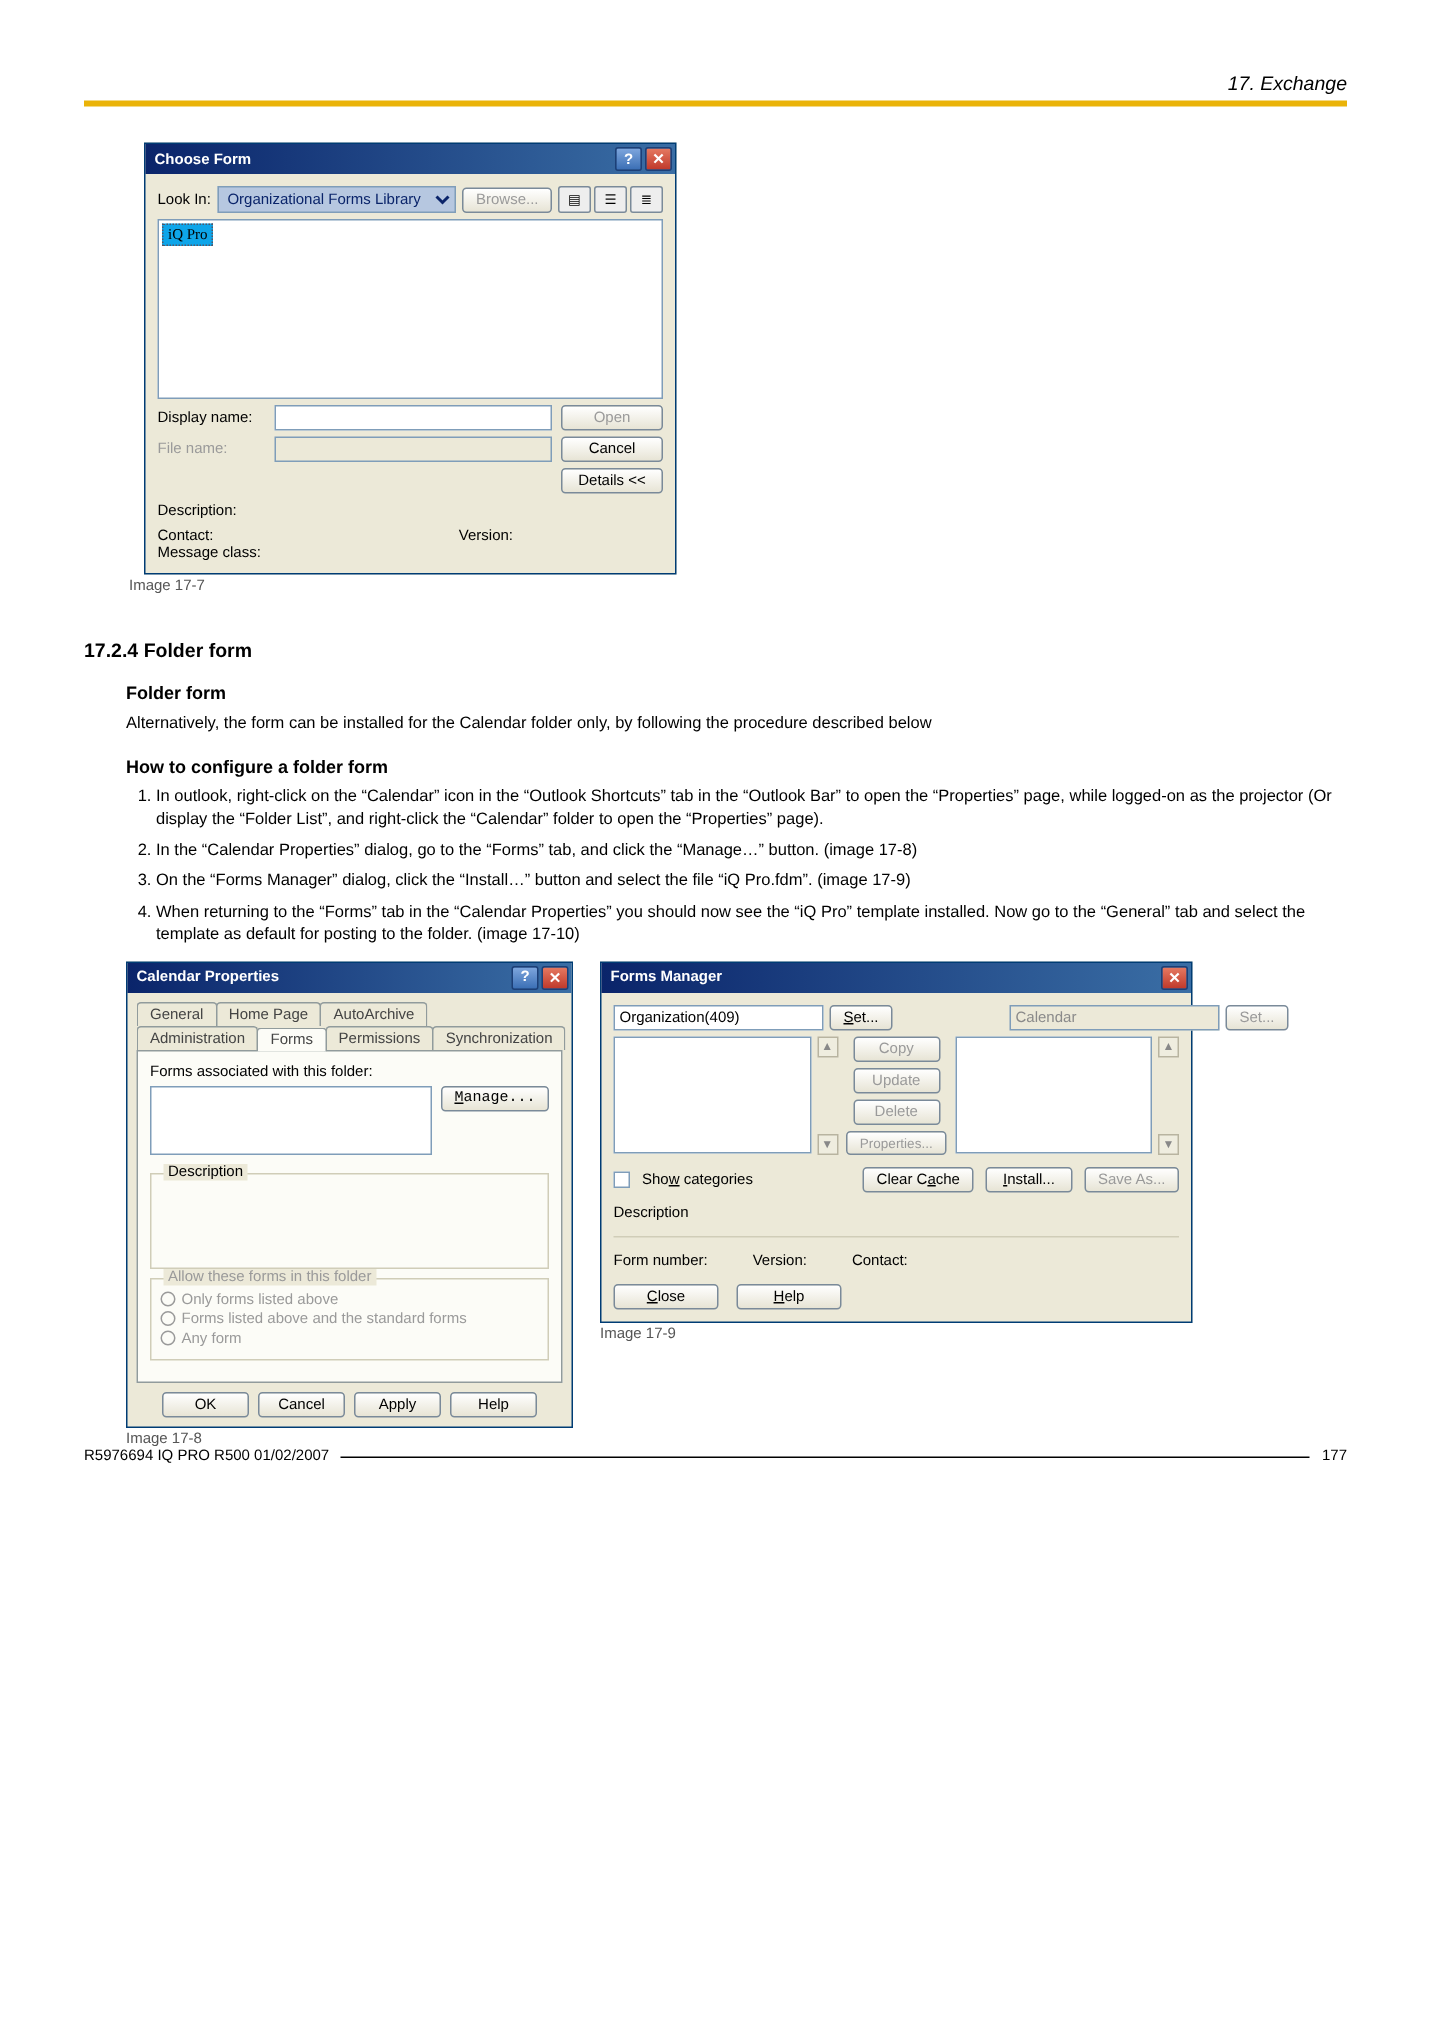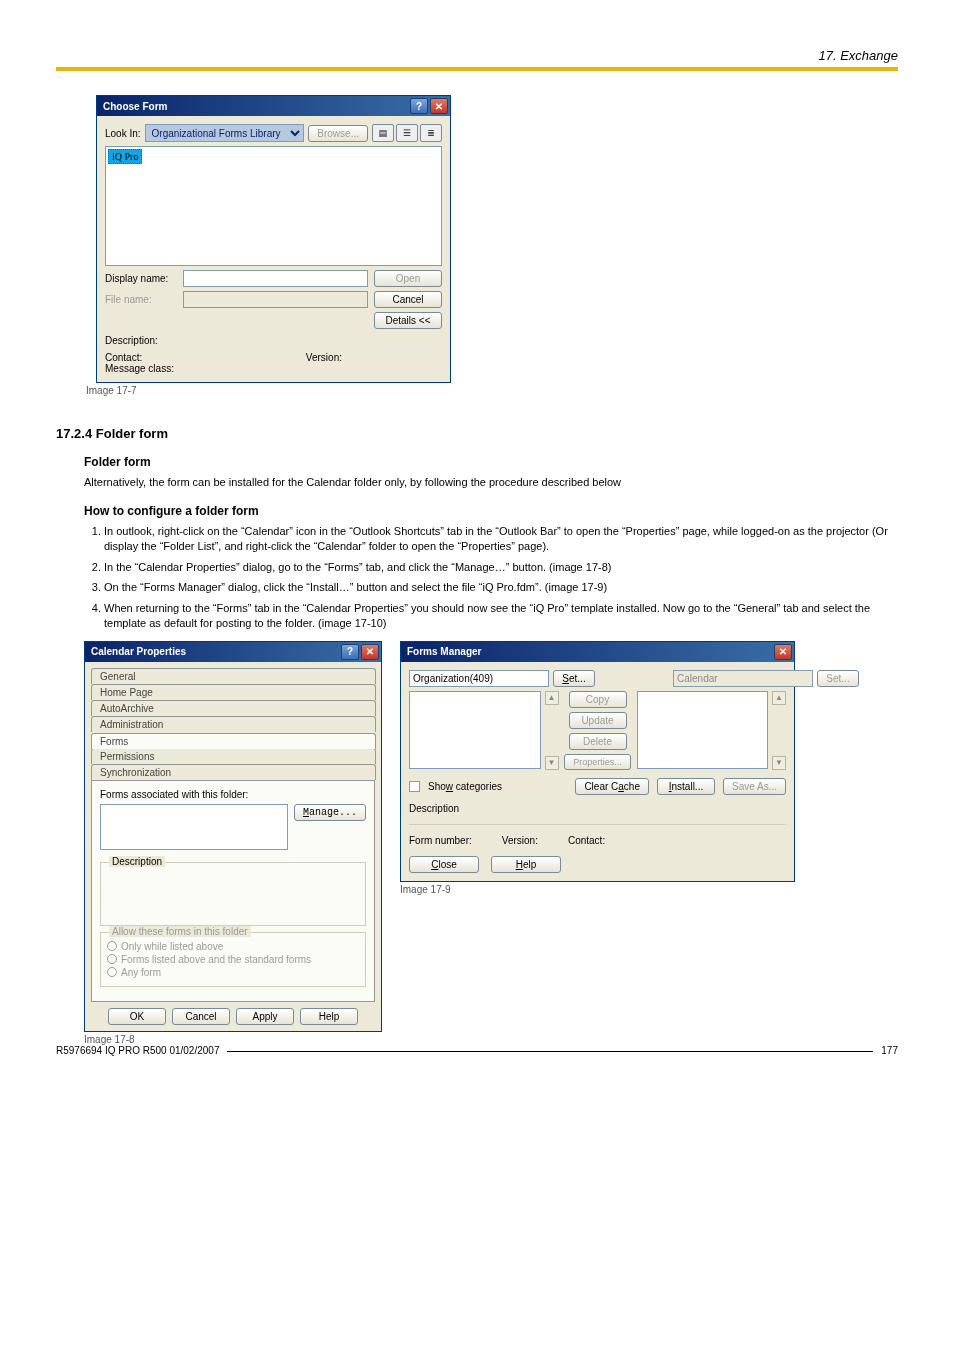--- a/index.html
+++ b/index.html
@@ -101,21 +101,21 @@
     border: 1px solid #7f9db9; background:#fff; height:120px; margin-top:4px;
   }
   .cf-listbox .selected { background:#0ea5e9; color:#000; padding:1px 3px; display:inline-block; margin:2px; border:1px dotted #556;font-family:Liberation Serif, serif; }
   .cf-gridrow { display:grid; grid-template-columns: 72px 1fr auto; align-items:center; gap:6px; margin-top:4px; }
   .cf-botrow { display:flex; gap:20px; margin-top:6px; }
   .cf-viewbtns { display:flex; gap:2px; }
   .cf-viewbtn { width:22px; height:18px; border:1px solid #7a8a99; background:#eee; border-radius:2px; display:flex; align-items:center; justify-content:center; font-size:9px; }
 
   
   .cal-prop { width: 298px; }
-  .tabs-row { display:flex; padding: 6px 6px 0 6px; font-size:10px;flex-direction:column; }
+  .tabs-row { display:flex; padding: 6px 6px 0 6px; font-size:10px; }
   .tab { border:1px solid #919b9c; border-bottom:none; background:#ece9d8; padding:2px 8px; margin-right:-1px; border-radius:3px 3px 0 0; color:#444; }
   .tab.active { background:#fcfcf7; position:relative; top:1px; font-weight:normal; }
   .tab-body { border:1px solid #919b9c; background:#fcfcf7; margin:0 6px 6px 6px; padding:8px; }
   .cal-bottom-btns { display:flex; gap:6px; justify-content:center; margin:6px; }
   .radio-row { display:flex; align-items:center; gap:4px; font-size:10px; color:#9a9a9a; margin:2px 0; }
   .radio { width:10px; height:10px; border:1px solid #9a9a9a; border-radius:50%; }
 
   
   .forms-mgr { width: 395px; }
   .fm-body { padding:8px; }
@@ -232,21 +232,21 @@
         </div>
 
         <div class="group-box" style="height:64px; margin:12px 0 6px 0;">
           <span class="legend">Description</span>
         </div>
 
         <div class="group-box" style="margin:6px 0; color:#9a9a9a;">
           <span class="legend" style="color:#9a9a9a">Allow these forms in this folder</span>
           <div class="radio-row">
               <span class="radio"></span>
-              <span>Only while listed above</span>
+              <span>Only forms listed above</span>
             </div>
           <div class="radio-row">
               <span class="radio"></span>
               <span>Forms listed above and the standard forms</span>
             </div>
           <div class="radio-row">
               <span class="radio"></span>
               <span>Any form</span>
             </div>
         </div>

